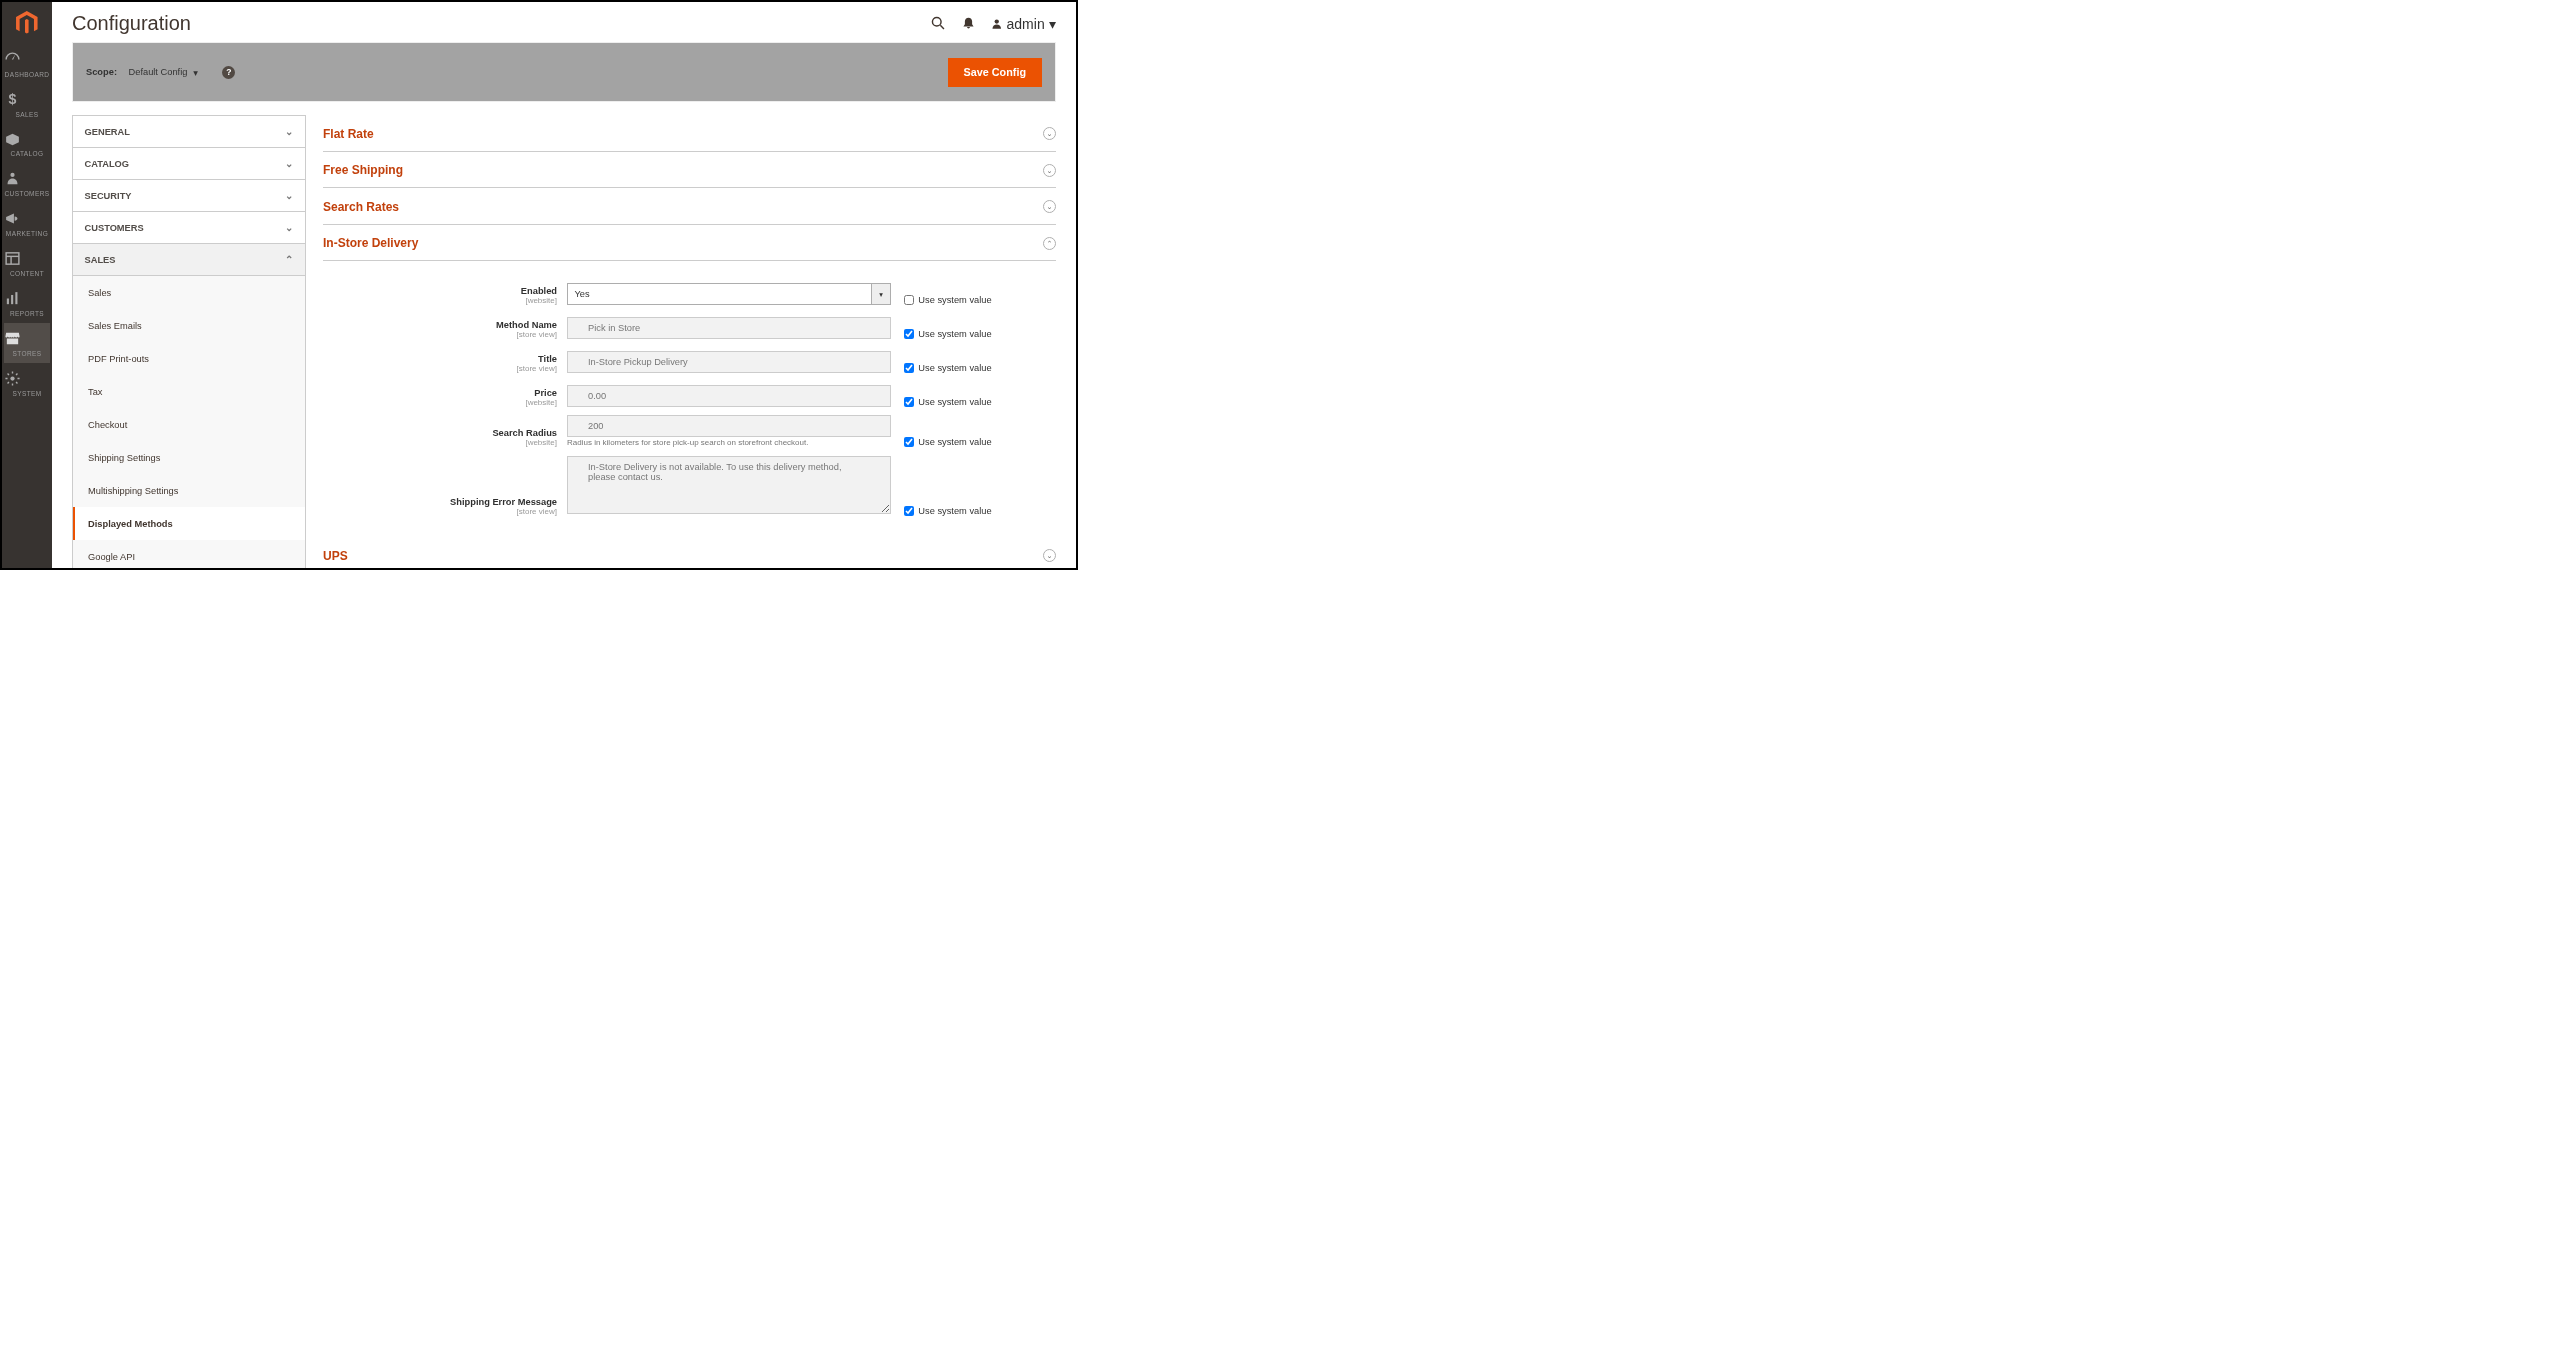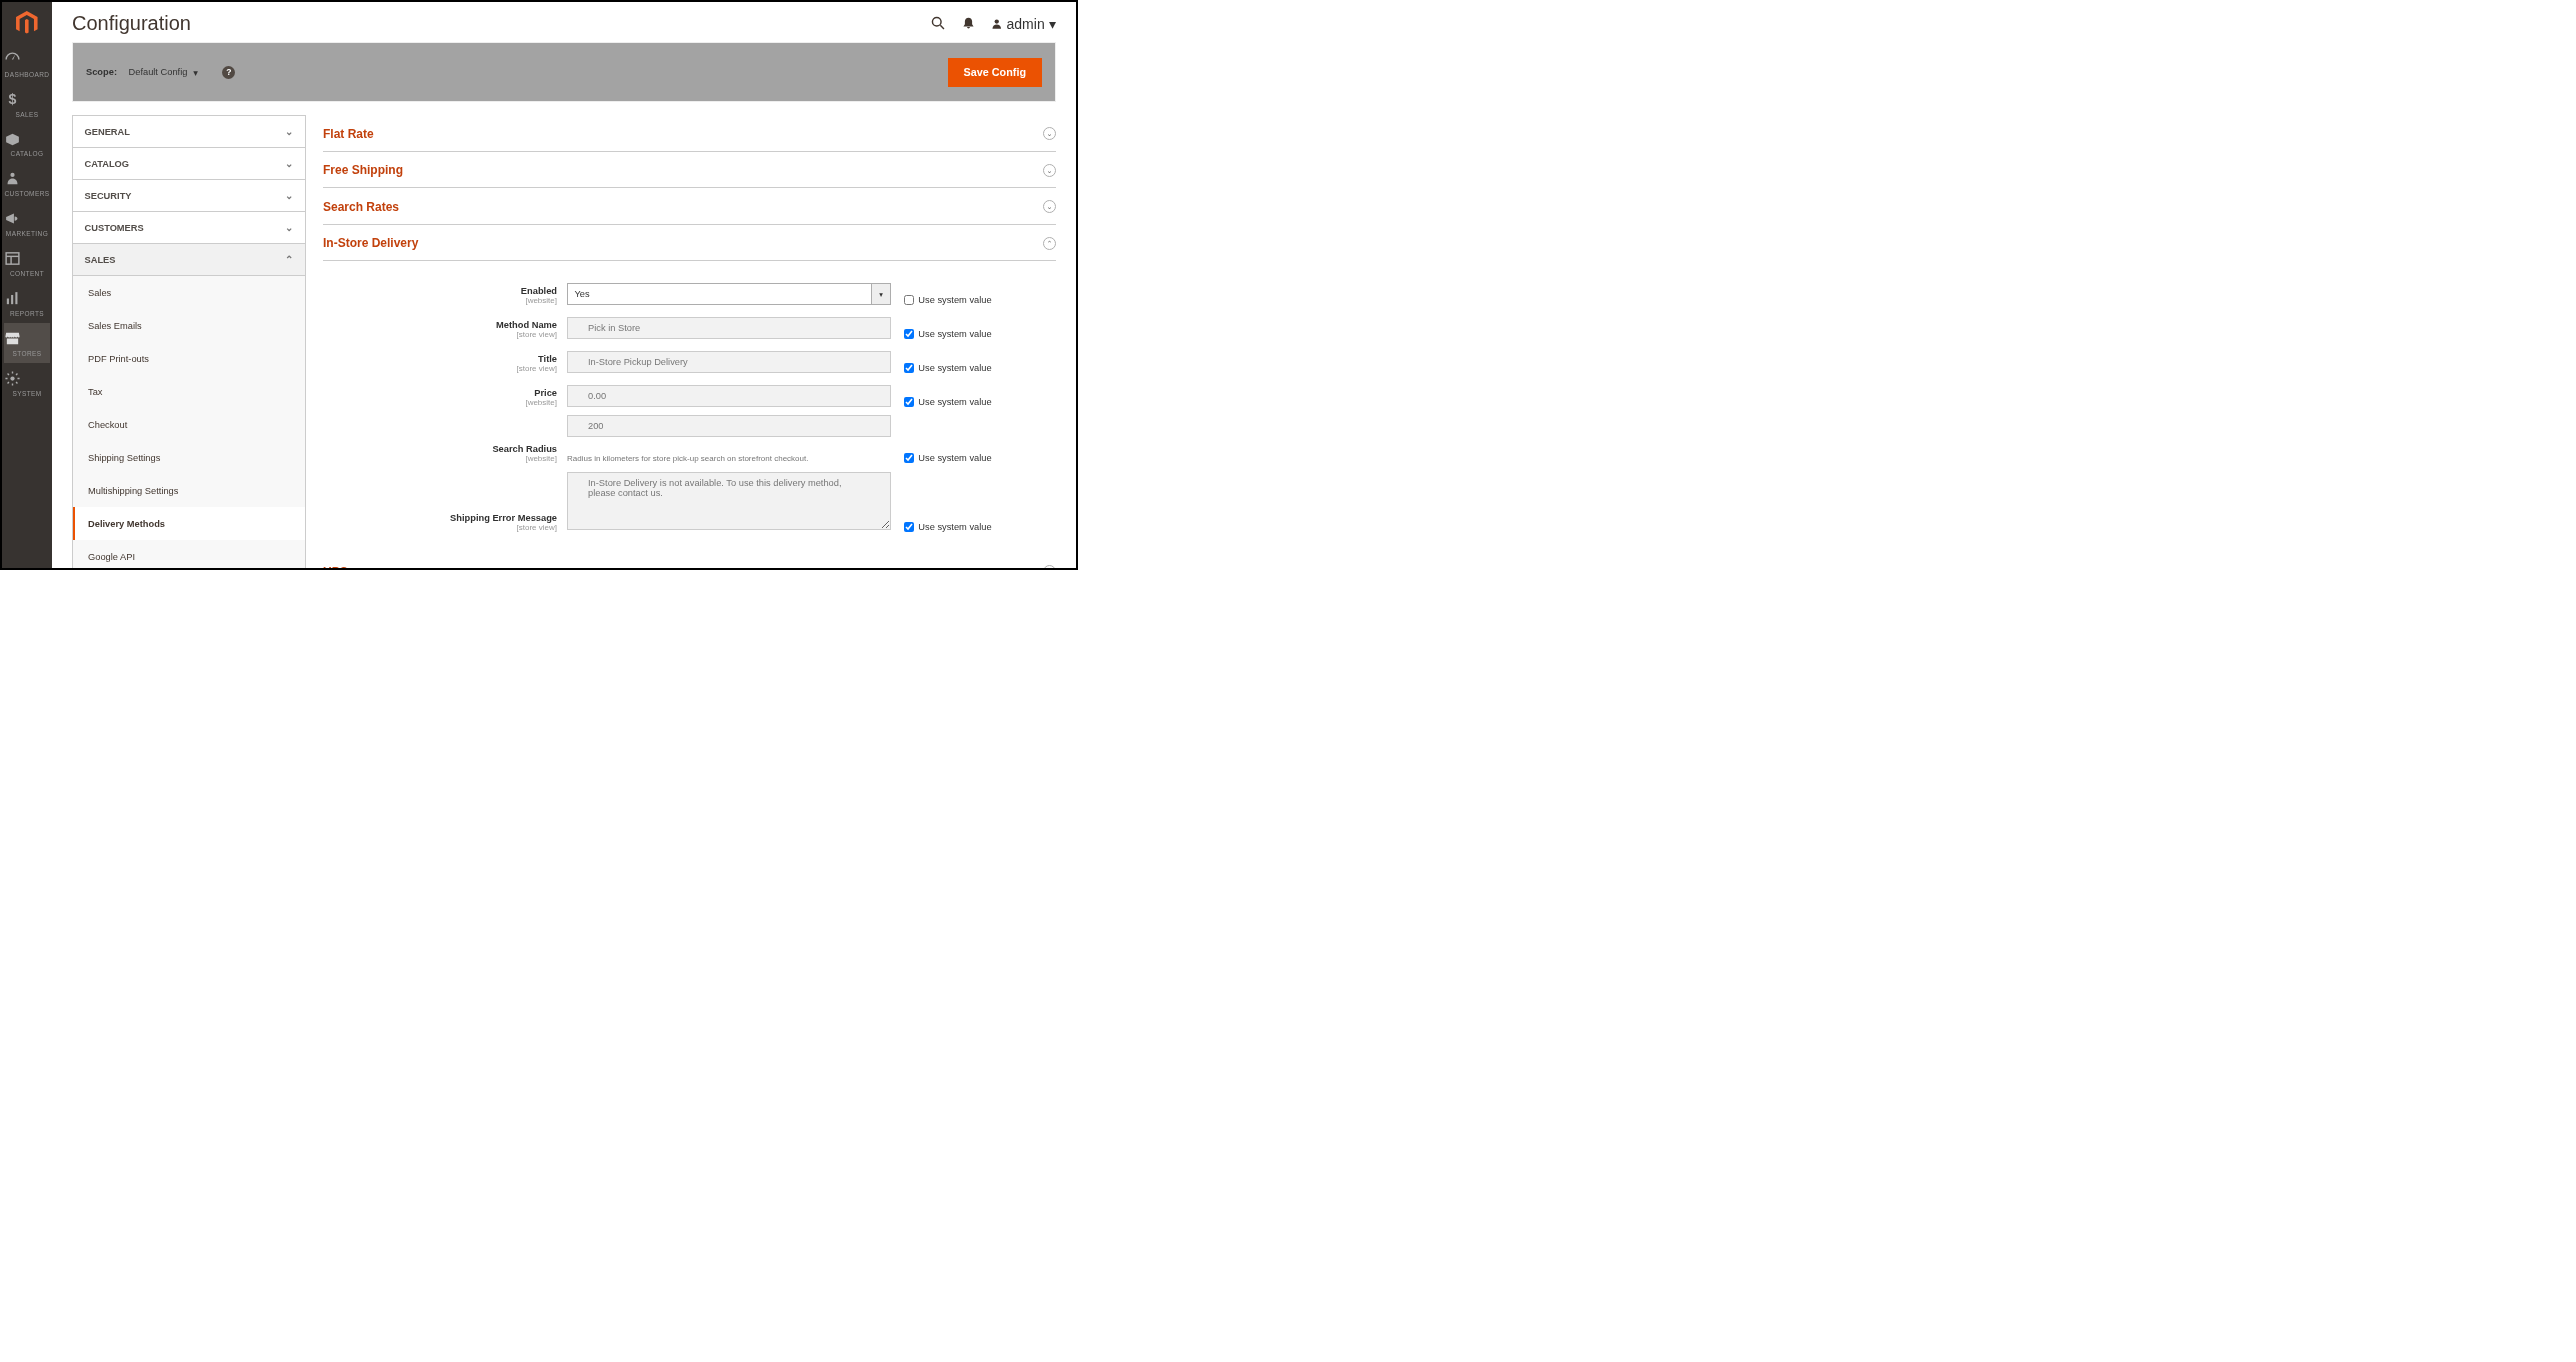--- a/index.html
+++ b/index.html
@@ -41,21 +41,21 @@
 .field-row { display: flex; padding: 4.3px 0; align-items: flex-end; }
 .field-label { width: 244px; text-align: right; padding-right: 10px; padding-top: 4.3px; }
 .field-label .lbl { font-size: 9.3px; font-weight: 600; color: #303030; }
 .field-label .scope { display: block; font-size: 8px; color: #999; }
 .field-input { width: 324px; }
 .field-input input[type=text], .field-input textarea { width: 100%; border: 0.7px solid #ccc; background: #f2f2f2; padding: 5px 20px; font-size: 9.3px; color: #777; font-family: inherit; }
 .field-input textarea { height: 58px; resize: both; }
 .field-input .selectbox { display: flex; }
 .field-input .selectbox .selval { flex: 1; border: 0.7px solid #adadad; background: #fff; padding: 5px 6.5px; font-size: 9.3px; }
 .field-input .selectbox .selbtn { width: 18.7px; border: 0.7px solid #adadad; border-left: none; background: #eee; display: flex; align-items: center; justify-content: center; font-size: 7.2px; cursor: pointer; }
-.field-input .note { font-size: 8px; color: #777; margin-top: 17px; }
+.field-input .note { font-size: 8px; color: #777; margin-top: 1px; }
 .field-check { padding-left: 13px; padding-top: 5px; display: flex; align-items: center; gap: 4.3px; font-size: 9.3px; }
 .field-check input { width: 10px; height: 10px; cursor: pointer; }
 svg { display: block; }
 </style>
 </head>
 <body>
 
 <div class="frame">
   <div class="leftnav">
     <div class="logo">
@@ -207,21 +207,21 @@
               <span class="chev">⌃</span>
             </div>
             <div class="subitems">
               <div class="subitem">Sales</div>
               <div class="subitem">Sales Emails</div>
               <div class="subitem">PDF Print-outs</div>
               <div class="subitem">Tax</div>
               <div class="subitem">Checkout</div>
               <div class="subitem">Shipping Settings</div>
               <div class="subitem">Multishipping Settings</div>
-              <div class="subitem active">Delivery Methods</div>
+              <div class="subitem active">Displayed Methods</div>
               <div class="subitem">Google API</div>
             </div>
           </div>
       </div>
 
       <div class="config-area">
         <div class="section-row">
           <span class="section-title">Flat Rate</span>
           <span class="sec-toggle">⌄</span>
         </div>

